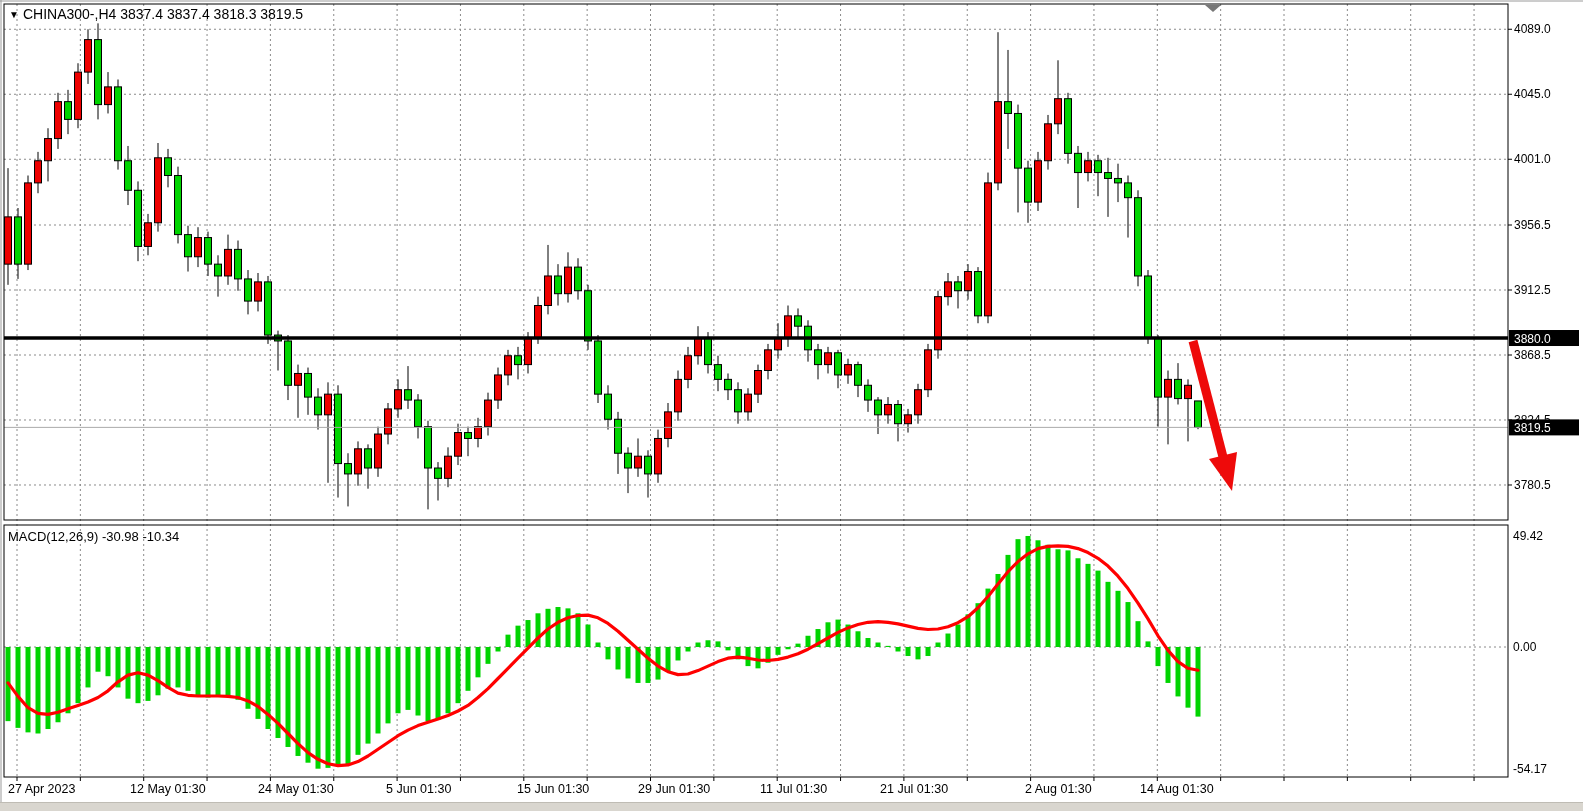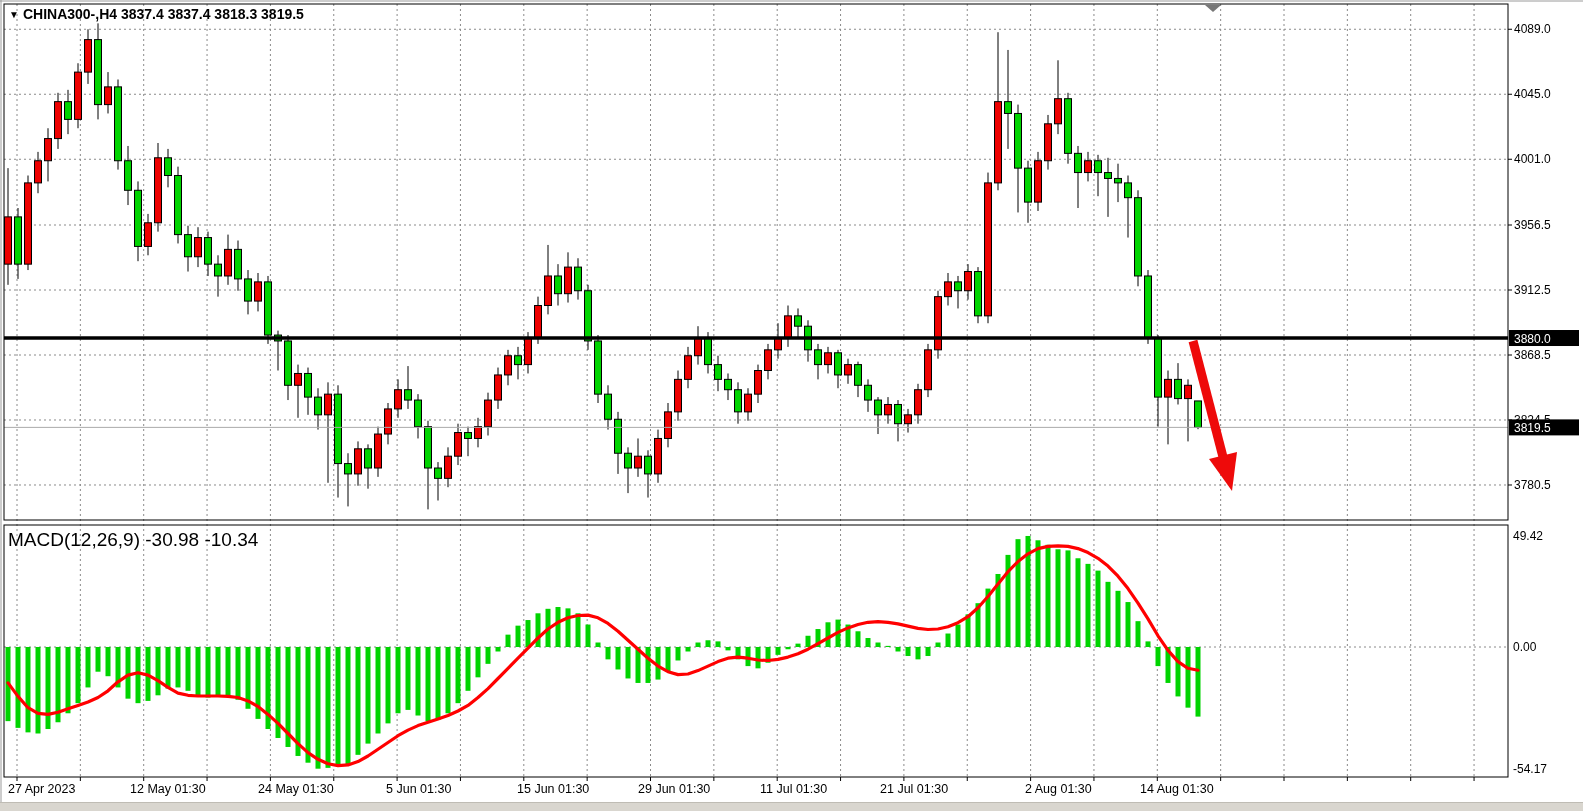--- a/index.html
+++ b/index.html
@@ -1,22 +1,22 @@
 <!DOCTYPE html>
 <html><head>
 <meta charset="utf-8">
 <style>
   html,body{margin:0;padding:0;background:#ffffff;}
   body{font-family:"Liberation Sans", sans-serif; -webkit-font-smoothing:none;}
   #stage{position:relative;width:1583px;height:811px;background:#fff;overflow:hidden;}
   #chart-svg{position:absolute;left:0;top:0;}
   .overlay{position:absolute;color:#000;white-space:pre;}
-  #title-bar{left:9px;top:6px;font-size:14px;font-weight:700;letter-spacing:0px;}
+  #title-bar{left:9px;top:6px;font-size:14px;font-weight:400;letter-spacing:0px;}
   #title-bar .tri{font-size:10px;vertical-align:1px;margin-right:4px;}
-  #macd-label{left:8px;top:529px;font-size:19px;text-align:center;}
+  #macd-label{left:8px;top:529px;font-size:13px;text-align:center;}
   #bottom-strip{position:absolute;left:0;top:802px;width:1583px;height:9px;background:#d9d6cf;border-top:1px solid #bfbcb4;}
 </style>
 </head>
 <body>
 
 <div id="stage">
   <svg id="chart-svg" width="1583" height="811">
       <rect x="0" y="0" width="1583" height="811" fill="#ffffff"></rect>
       <line x1="1" y1="0" x2="1" y2="802" stroke="#9a9a9a" stroke-width="1"></line>
       <line x1="0" y1="1" x2="1583" y2="1" stroke="#9a9a9a" stroke-width="1"></line>

